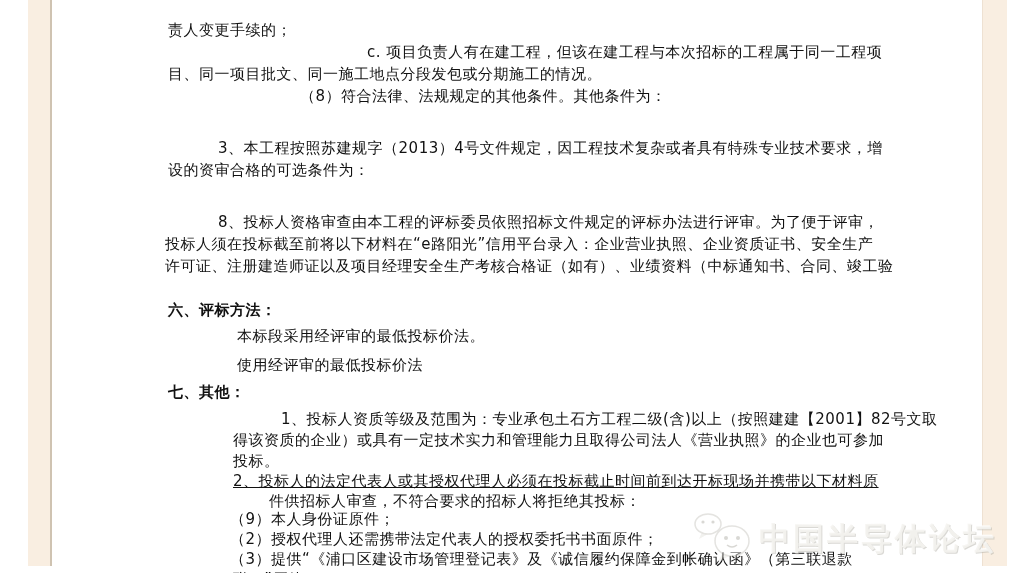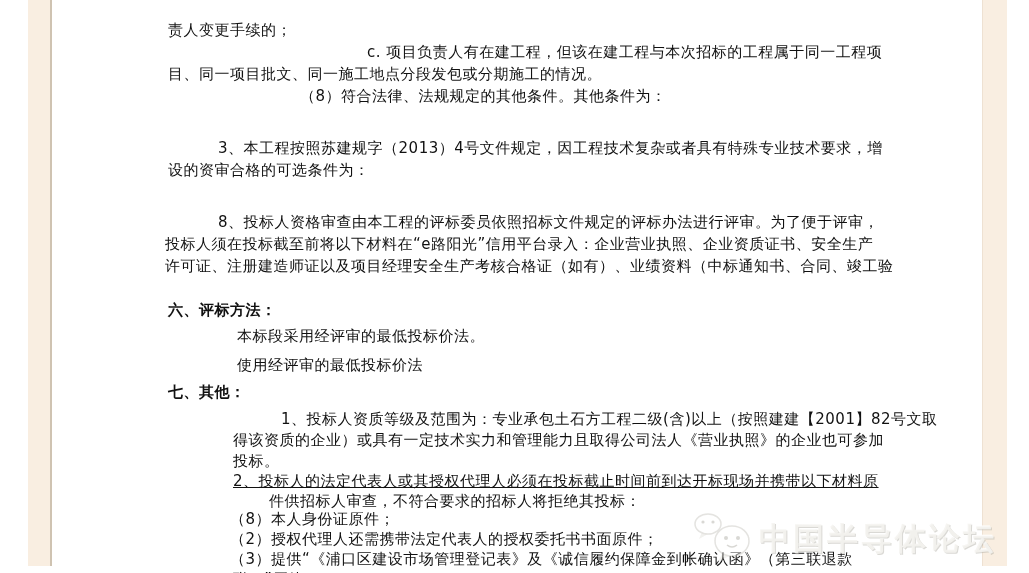--- a/index.html
+++ b/index.html
@@ -56,21 +56,21 @@
   <div class="line" style="left:165px;top:242px;">许可证、注册建造师证以及项目经理安全生产考核合格证（如有）、业绩资料（中标通知书、合同、竣工验</div>
   <div class="line bold" style="left:168px;top:286px;">六、评标方法：</div>
   <div class="line" style="left:237px;top:312px;">本标段采用经评审的最低投标价法。</div>
   <div class="line" style="left:237px;top:341px;">使用经评审的最低投标价法</div>
   <div class="line bold" style="left:168px;top:368px;">七、其他：</div>
   <div class="line" style="left:233px;top:395px;margin-left:48px;">1、投标人资质等级及范围为：专业承包土石方工程二级(含)以上（按照建建【2001】82号文取</div>
   <div class="line" style="left:233px;top:416px;text-align:center;">得该资质的企业）或具有一定技术实力和管理能力且取得公司法人《营业执照》的企业也可参加</div>
   <div class="line" style="left:233px;top:437px;">投标。</div>
   <div class="line" style="left:233px;top:457px;text-decoration:underline;">2、投标人的法定代表人或其授权代理人必须在投标截止时间前到达开标现场并携带以下材料原</div>
   <div class="line" style="left:233px;top:477px;margin-left:36px;">件供招标人审查，不符合要求的招标人将拒绝其投标：</div>
-  <div class="line" style="left:230px;top:495px;">（8）本人身份证原件；</div>
+  <div class="line" style="left:230px;top:495px;">（9）本人身份证原件；</div>
   <div class="line" style="left:230px;top:515px;">（2）授权代理人还需携带法定代表人的授权委托书书面原件；</div>
   <div class="line" style="left:230px;top:535px;">（3）提供“《浦口区建设市场管理登记表》及《诚信履约保障金到帐确认函》（第三联退款</div>
   <div class="line" style="left:233px;top:555px;">联）”原件。</div>
 
   <div class="watermark">
     <svg class="watermark-logo" width="66" height="52" viewBox="0 0 66 52">
       <g fill="rgba(255,255,255,0.55)" stroke="rgba(190,188,180,0.55)" stroke-width="1.5">
         <ellipse cx="16" cy="12" rx="13" ry="10"></ellipse>
         <path d="M10 20 L7 27 L16 22 Z" stroke="none" fill="rgba(220,218,212,0.5)"></path>
         <ellipse cx="40" cy="29" rx="17" ry="15"></ellipse>

